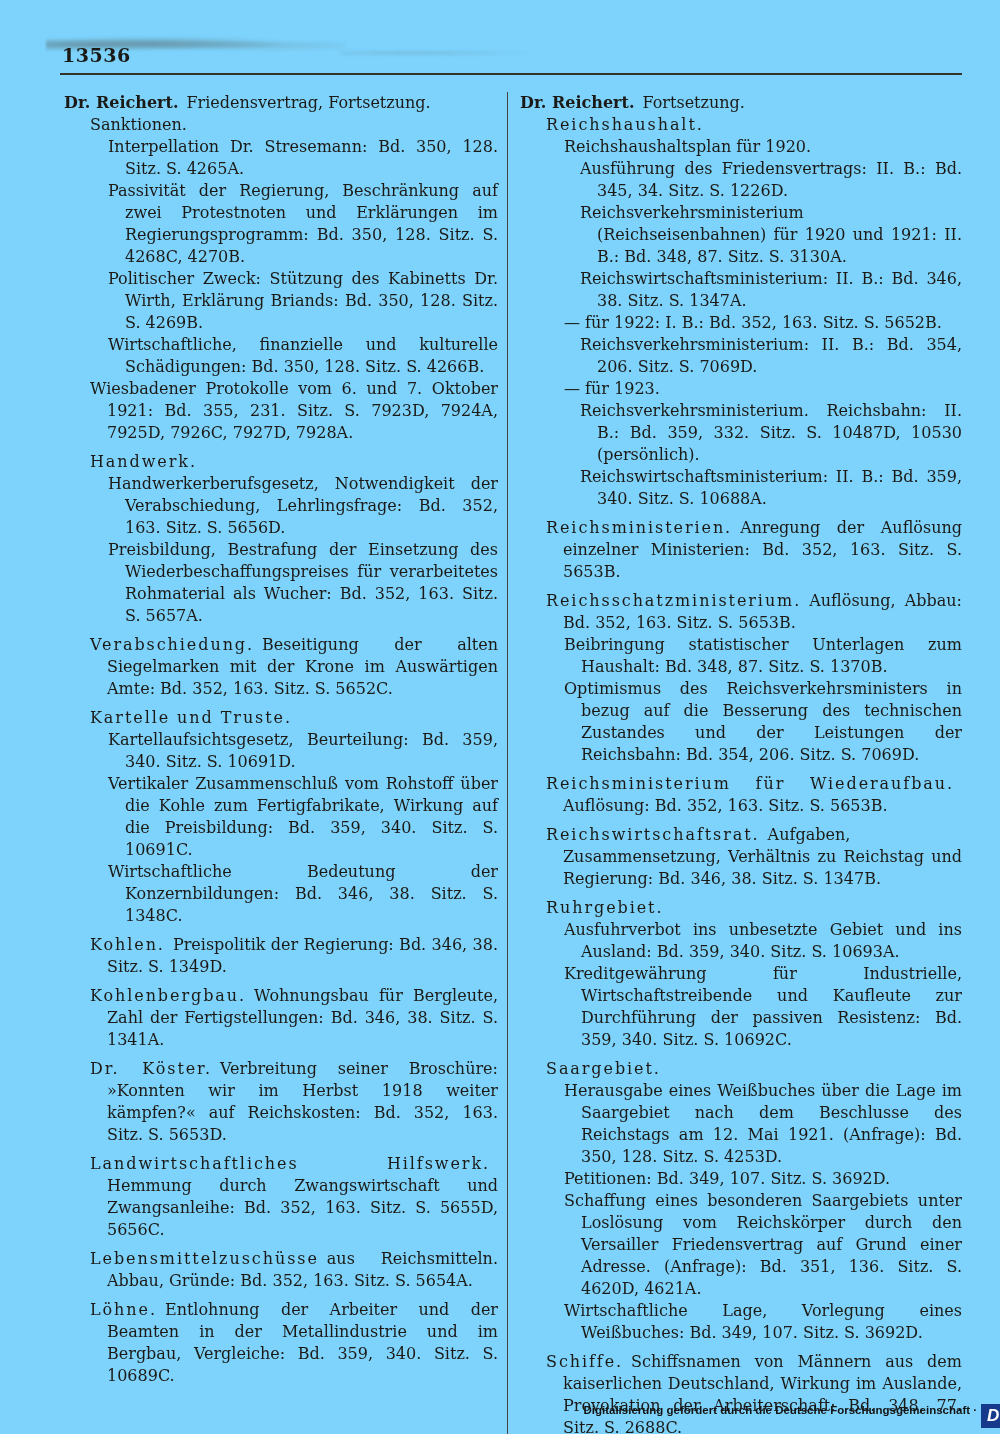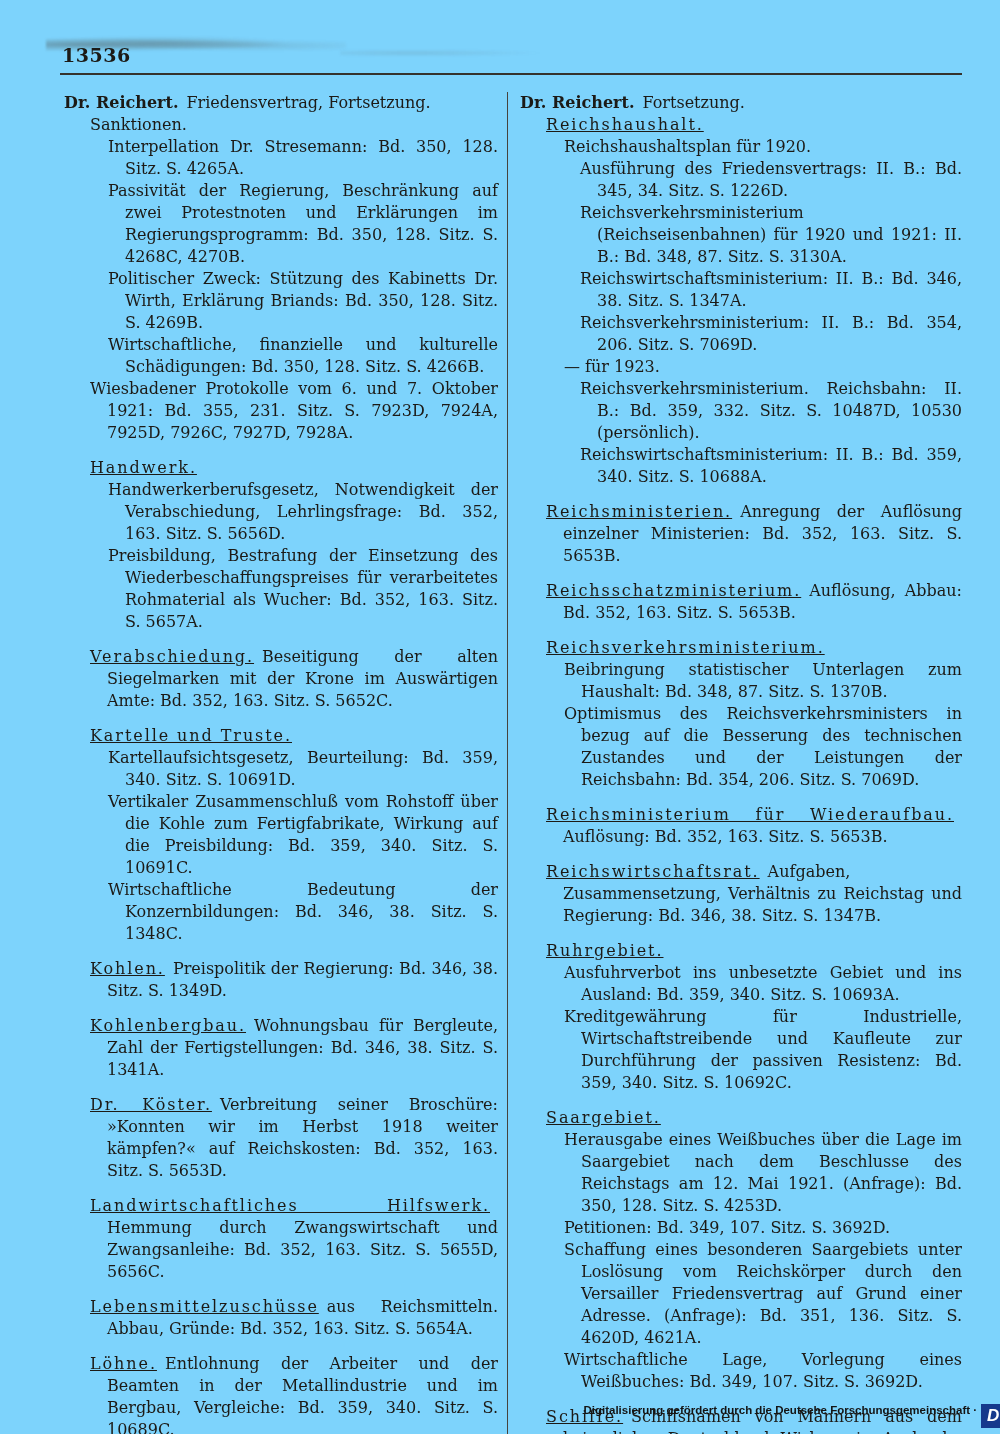--- a/index.html
+++ b/index.html
@@ -30,23 +30,23 @@
     background:radial-gradient(ellipse at 30% 50%, rgba(90,88,80,.14), rgba(0,0,0,0) 55%);}
   
   .cols{position:absolute;top:92px;left:64px;width:898px;display:flex;align-items:stretch;}
   .col{font-size:16px;line-height:22px;}
   .col-left{width:434px;}
   .divider{border-left:1.6px solid #46433d;margin-left:9px;}
   .col-right{flex:1;padding-left:12px;}
   .e{margin:0;padding-left:calc(var(--i,0px) + 17px);text-indent:-17px;
      text-align:justify;hyphens:auto;-webkit-hyphens:auto;}
   .l0{--i:0px}.l1{--i:26px}.l2{--i:44px}.l3{--i:60px}
-  .g{margin-top:13px;}
+  .g{margin-top:7px;}
   .kw{white-space:normal;}
-  .kw.spaced{letter-spacing:.12em;text-decoration:underline;}
+  .kw.spaced{letter-spacing:.12em;}
   .kw.bold{font-weight:bold;}
   
   .ftr{position:absolute;right:4px;bottom:6px;display:flex;gap:4px;
        font-family:"Liberation Sans","DejaVu Sans",sans-serif;}
   .ftext{font-size:11.5px;font-weight:bold;color:#141414;}
   .dfg{display:inline-block;background:#16398c;color:#ffffff;font-weight:bold;font-style:italic;
        font-size:17px;line-height:1;padding:3px 6px 4px;letter-spacing:1px;}
 </style>
 </head>
 <body>
@@ -86,27 +86,27 @@
         <p class="e l1 g"><span class="kw spaced">Löhne.</span> Entlohnung der Arbeiter und der Beamten in der Metallindustrie und im Bergbau, Vergleiche: Bd. 359, 340. Sitz. S. 10689C.</p>
       </section>
     <div class="divider"></div>
     <section class="col col-right" id="col-right">
         <p class="e l0"><span class="kw bold">Dr. Reichert.</span> Fortsetzung.</p>
         <p class="e l1"><span class="kw spaced">Reichshaushalt.</span></p>
         <p class="e l2">Reichshaushaltsplan für 1920.</p>
         <p class="e l3">Ausführung des Friedensvertrags: II. B.: Bd. 345, 34. Sitz. S. 1226D.</p>
         <p class="e l3">Reichsverkehrsministerium (Reichseisenbahnen) für 1920 und 1921: II. B.: Bd. 348, 87. Sitz. S. 3130A.</p>
         <p class="e l3">Reichswirtschaftsministerium: II. B.: Bd. 346, 38. Sitz. S. 1347A.</p>
+        <p class="e l2">— für 1922: I. B.: Bd. 352, 163. Sitz. S. 5652B.</p>
         <p class="e l3">Reichsverkehrsministerium: II. B.: Bd. 354, 206. Sitz. S. 7069D.</p>
         <p class="e l2">— für 1923.</p>
         <p class="e l3">Reichsverkehrsministerium. Reichsbahn: II. B.: Bd. 359, 332. Sitz. S. 10487D, 10530 (persönlich).</p>
         <p class="e l3">Reichswirtschaftsministerium: II. B.: Bd. 359, 340. Sitz. S. 10688A.</p>
         <p class="e l1 g"><span class="kw spaced">Reichsministerien.</span> Anregung der Auflösung einzelner Ministerien: Bd. 352, 163. Sitz. S. 5653B.</p>
         <p class="e l1 g"><span class="kw spaced">Reichsschatzministerium.</span> Auflösung, Abbau: Bd. 352, 163. Sitz. S. 5653B.</p>
-        <p class="e l1 g"><span class="kw spaced">Reichsverkehrsministerium.</span></p>
         <p class="e l2">Beibringung statistischer Unterlagen zum Haushalt: Bd. 348, 87. Sitz. S. 1370B.</p>
         <p class="e l2">Optimismus des Reichsverkehrsministers in bezug auf die Besserung des technischen Zustandes und der Leistungen der Reichsbahn: Bd. 354, 206. Sitz. S. 7069D.</p>
         <p class="e l1 g"><span class="kw spaced">Reichsministerium für Wiederaufbau.</span> Auflösung: Bd. 352, 163. Sitz. S. 5653B.</p>
         <p class="e l1 g"><span class="kw spaced">Reichswirtschaftsrat.</span> Aufgaben, Zusammensetzung, Verhältnis zu Reichstag und Regierung: Bd. 346, 38. Sitz. S. 1347B.</p>
         <p class="e l1 g"><span class="kw spaced">Ruhrgebiet.</span></p>
         <p class="e l2">Ausfuhrverbot ins unbesetzte Gebiet und ins Ausland: Bd. 359, 340. Sitz. S. 10693A.</p>
         <p class="e l2">Kreditgewährung für Industrielle, Wirtschaftstreibende und Kaufleute zur Durchführung der passiven Resistenz: Bd. 359, 340. Sitz. S. 10692C.</p>
         <p class="e l1 g"><span class="kw spaced">Saargebiet.</span></p>
         <p class="e l2">Herausgabe eines Weißbuches über die Lage im Saargebiet nach dem Beschlusse des Reichstags am 12. Mai 1921. (Anfrage): Bd. 350, 128. Sitz. S. 4253D.</p>
         <p class="e l2">Petitionen: Bd. 349, 107. Sitz. S. 3692D.</p>

